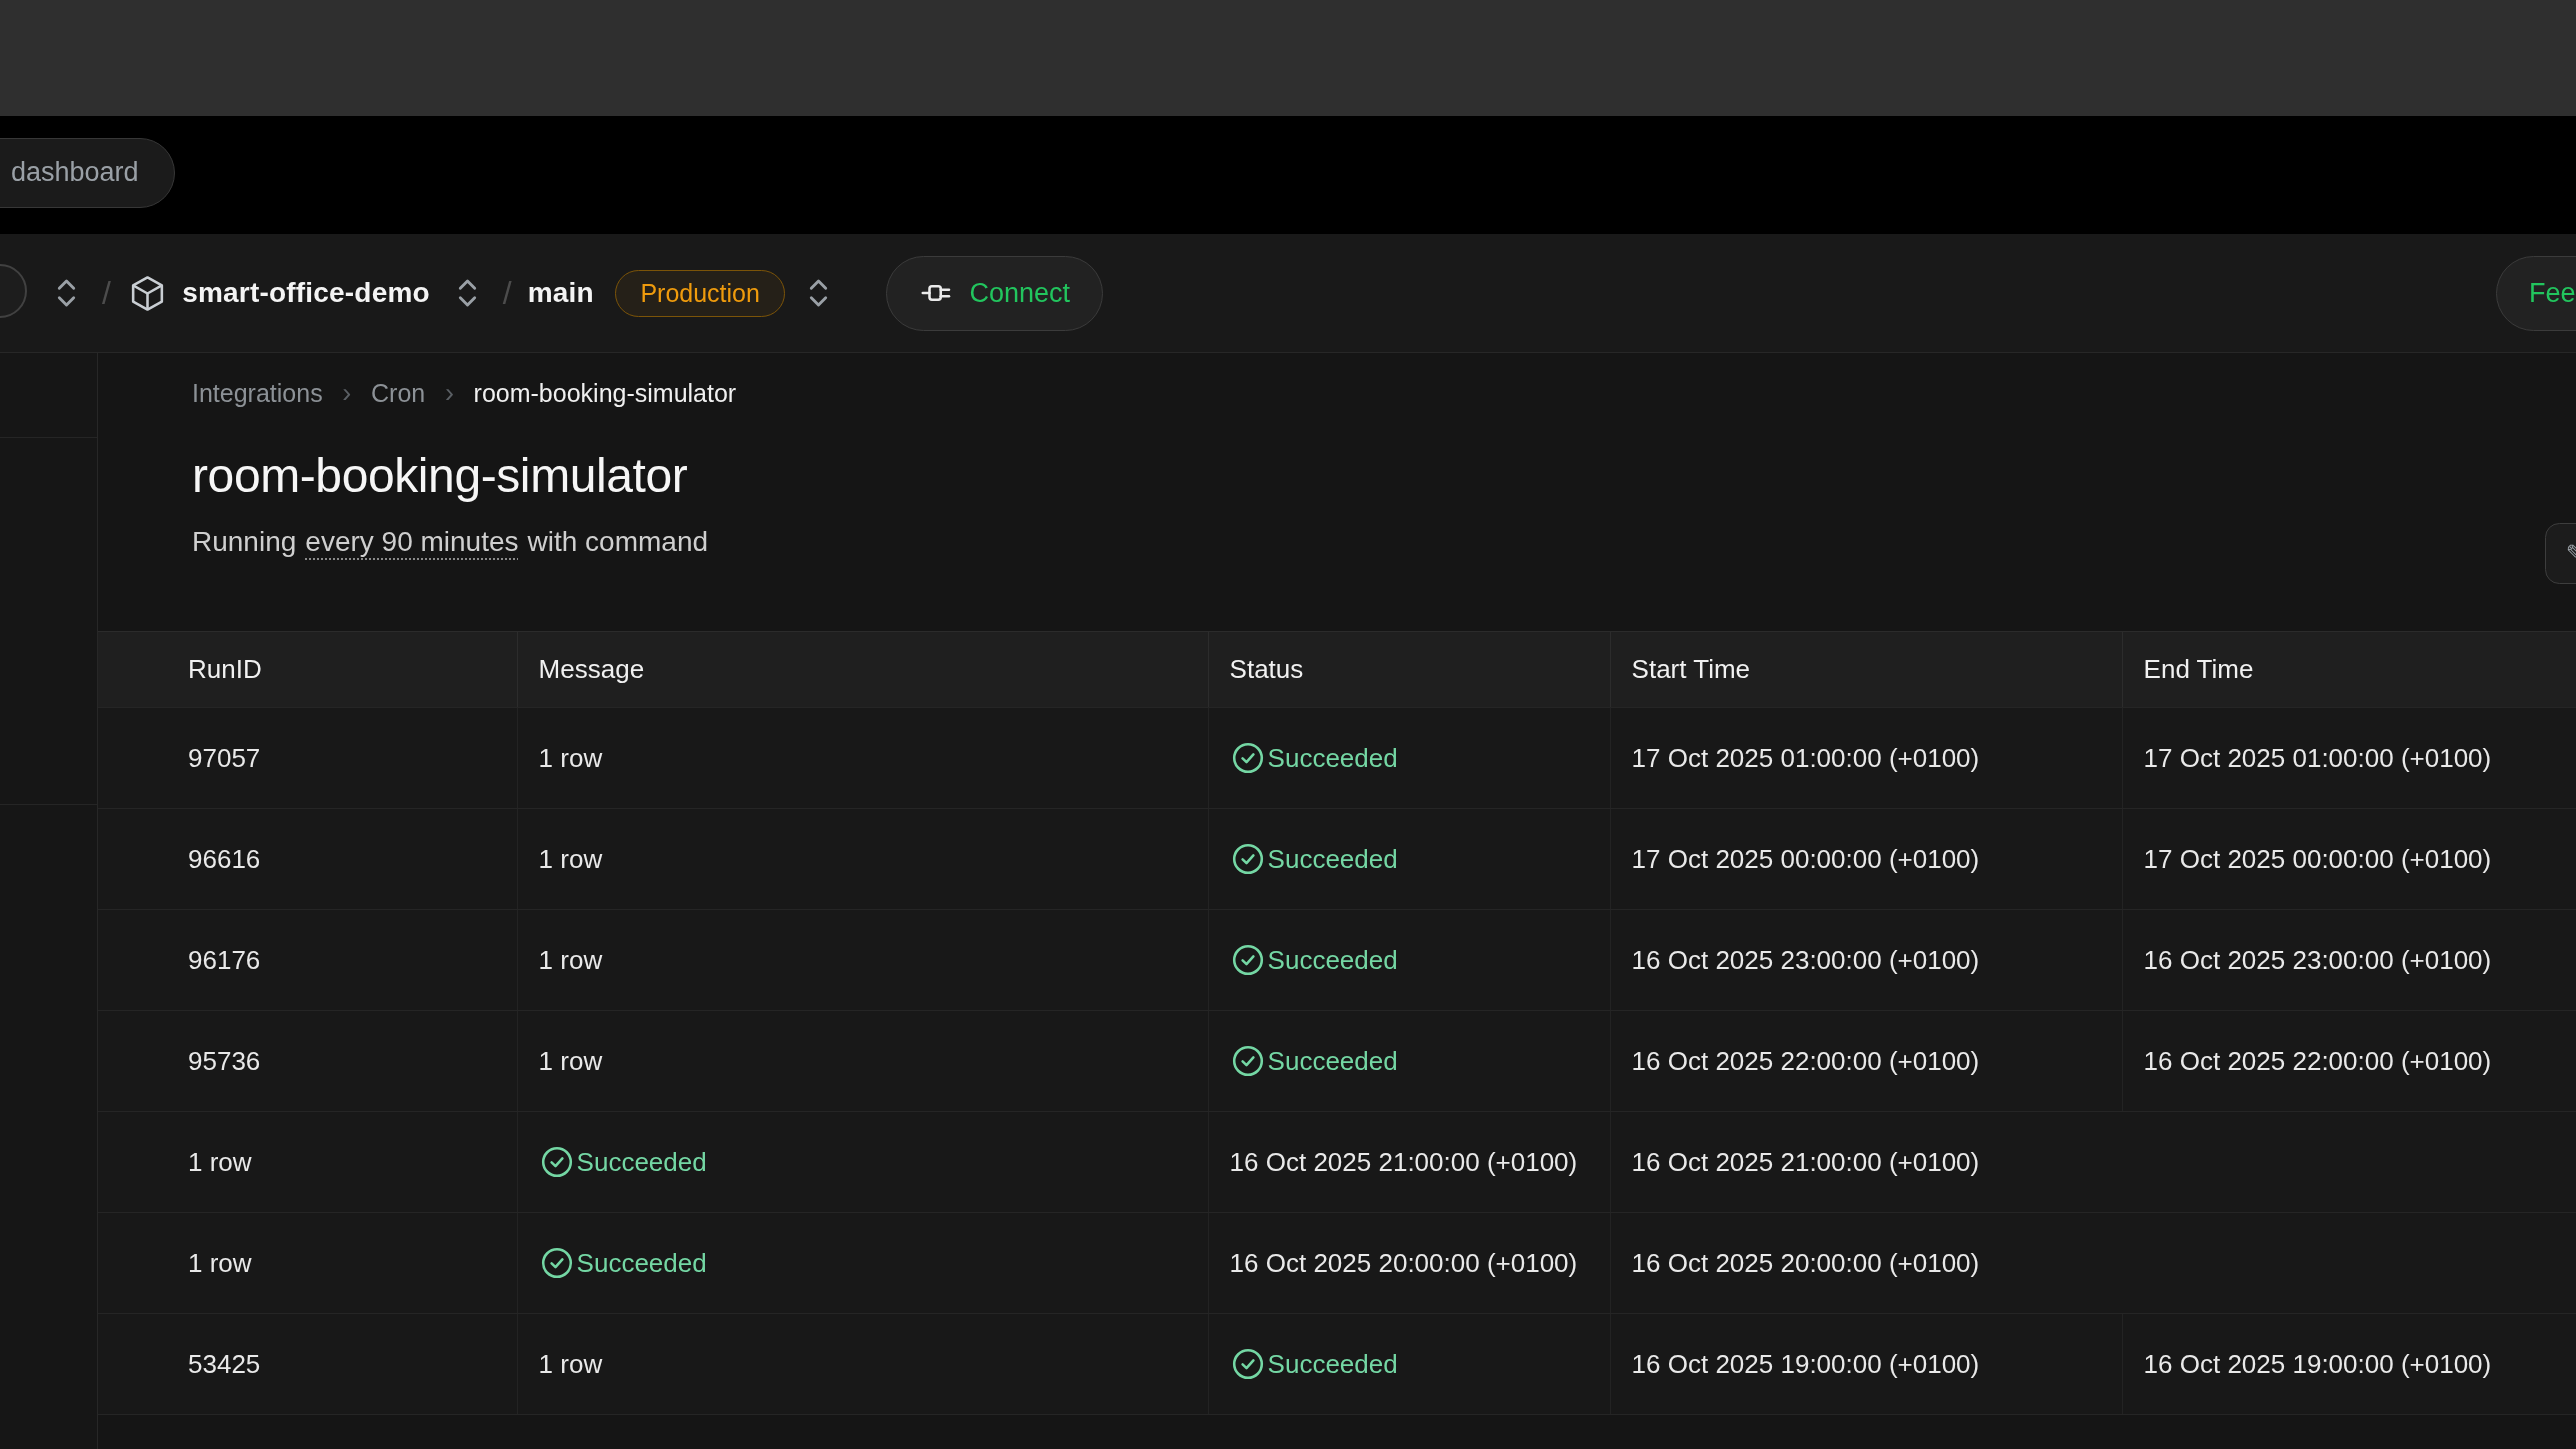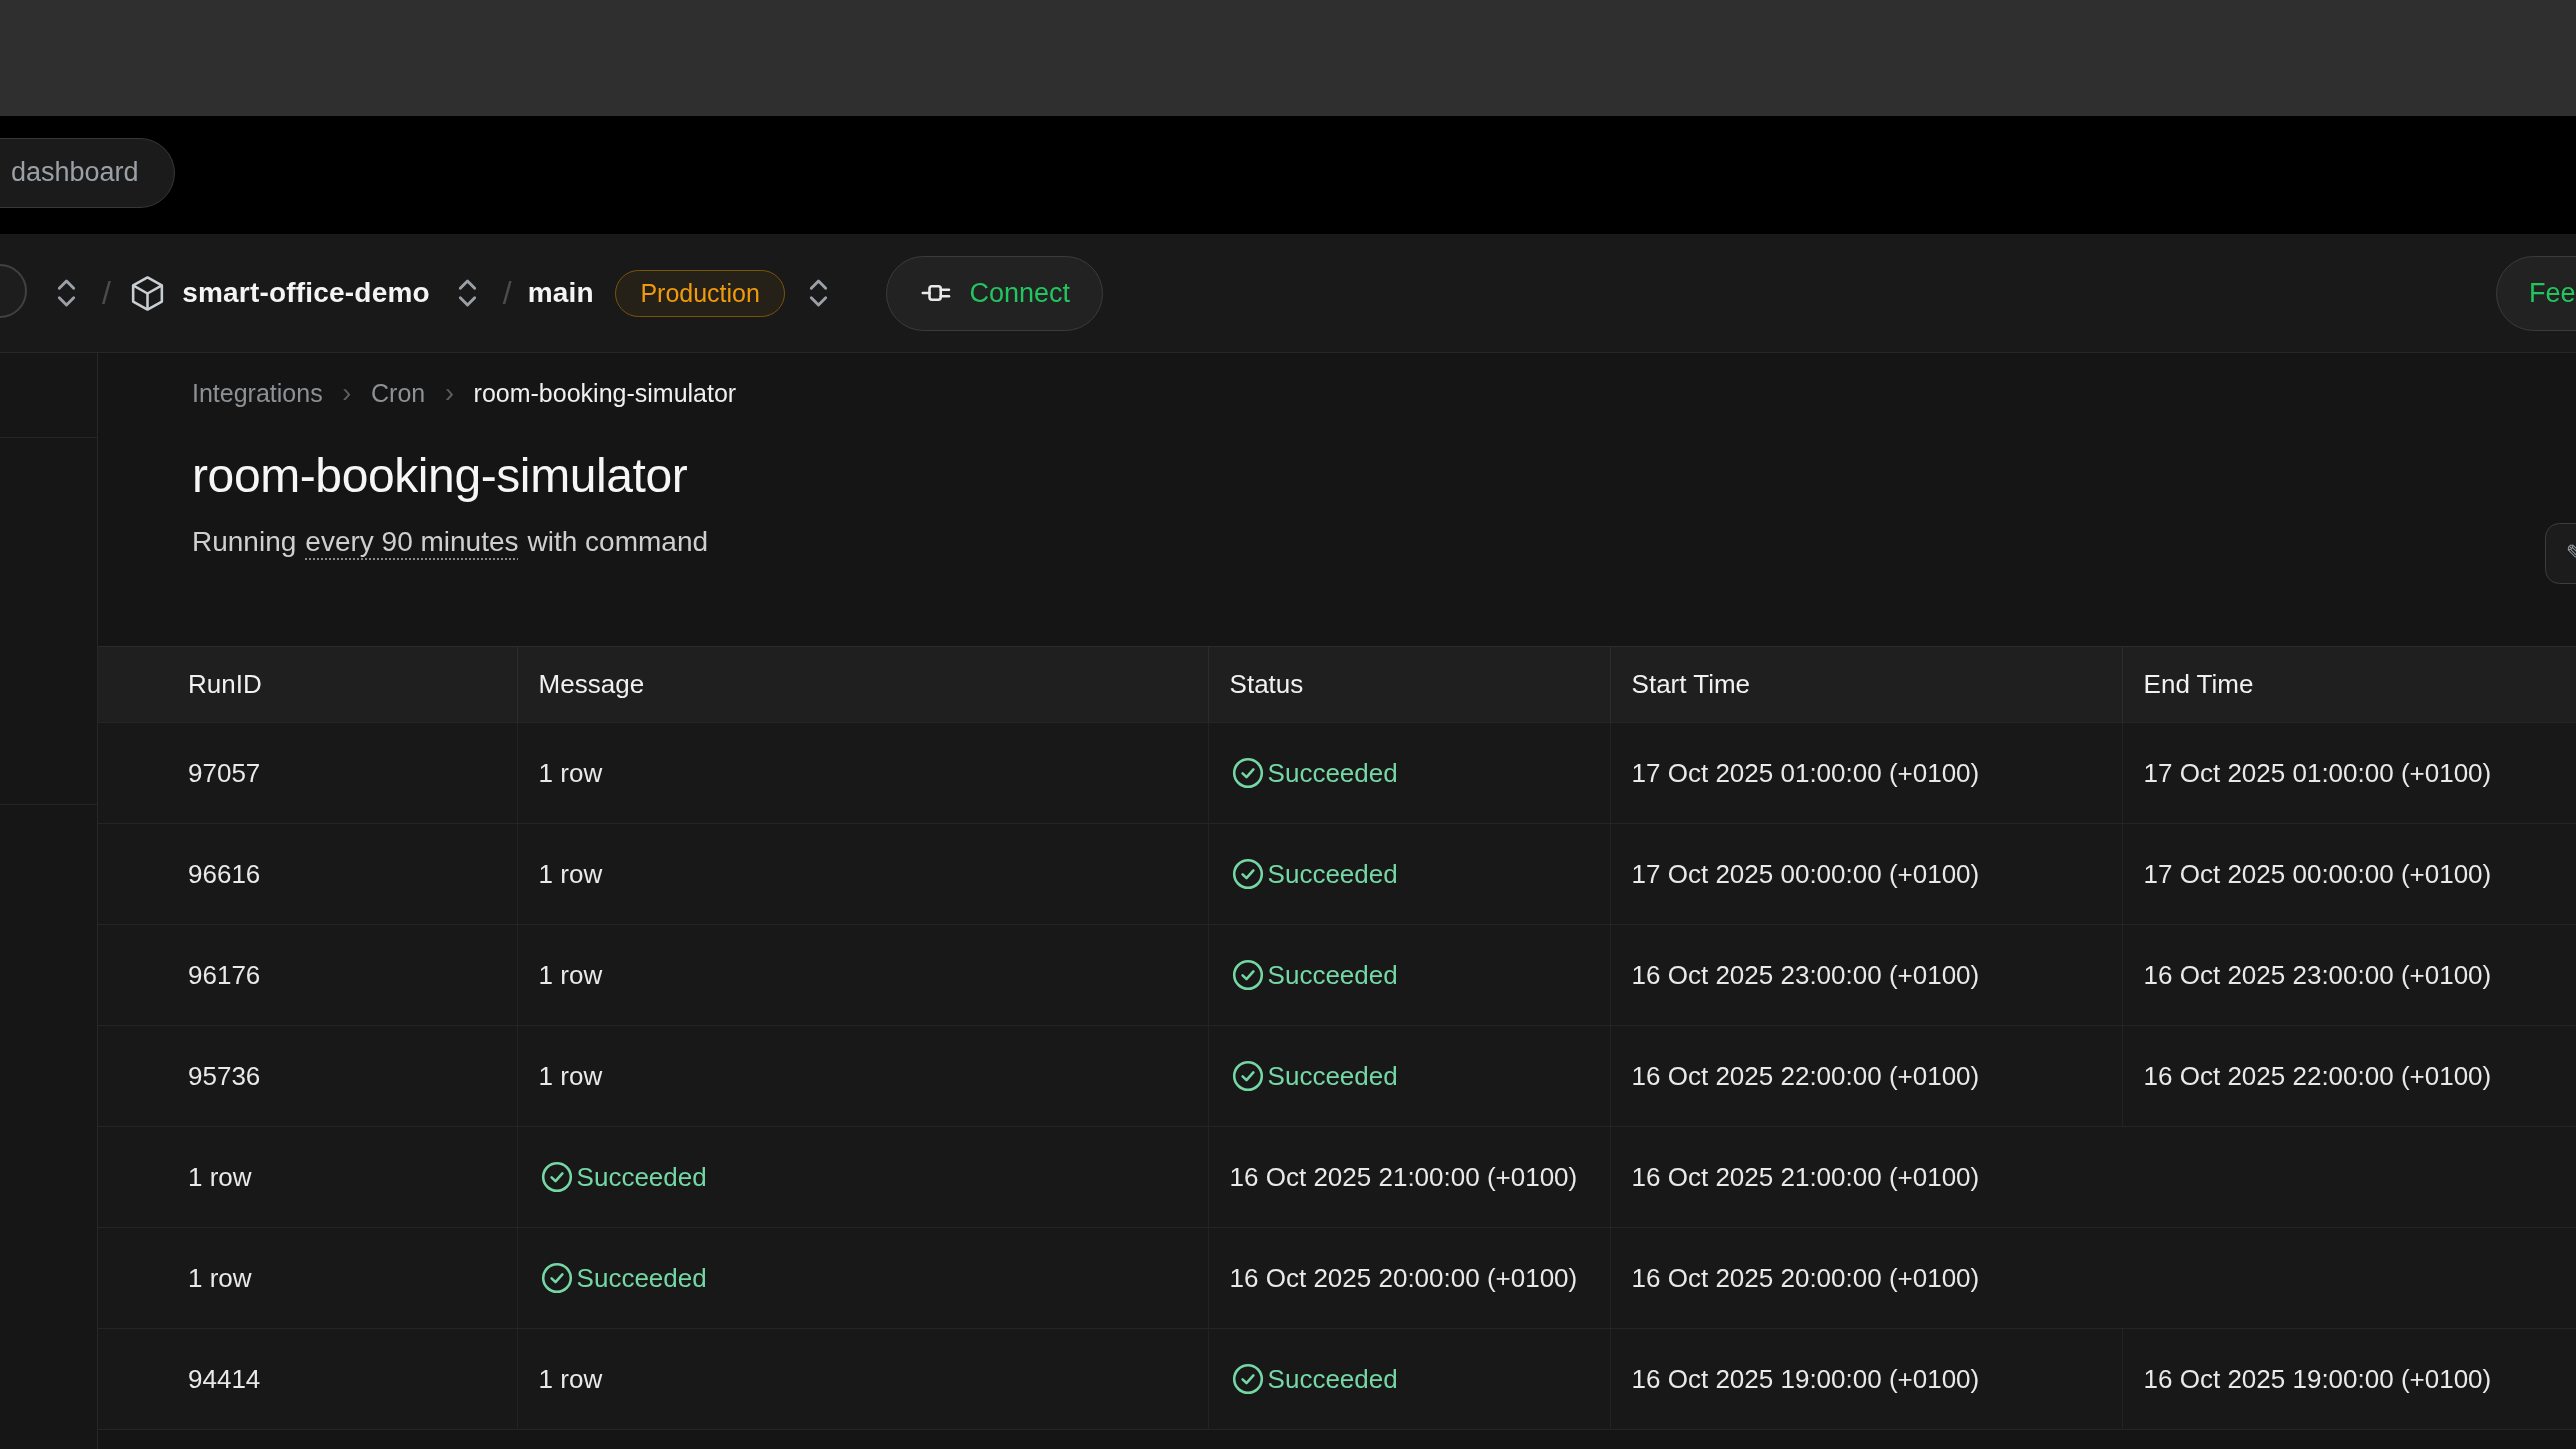--- a/index.html
+++ b/index.html
@@ -43,21 +43,21 @@
   .main { position:relative; flex:1; background:#151515; }
 
   .crumbs { display:flex; align-items:center; gap:19.7px; margin:25px 0 0 94px;
             font-size:25px; color:#8c9196; }
   .crumbs .sep { color:#5a5f64; font-size:27px; }
   .crumbs .link { cursor:pointer; }
   .crumbs .current { color:#f0f0f0; }
 
   .page-title { margin:39px 0 0 94px; color:#f6f6f6; font-size:48px; font-weight:500;
                 letter-spacing:-0.4px; }
-  .subtitle { display:inline-flex; align-items:center; gap:9px; margin:23px 0 16px 94px;
+  .subtitle { display:inline-flex; align-items:center; gap:9px; margin:23px 0 1px 94px;
               font-size:28px; color:#cfcfcf; }
   .subtitle .sched { text-decoration:underline dotted #8a8a8a; text-underline-offset:7.2px;
                      text-decoration-thickness:1.8px; cursor:help; }
   .cmd-chip { margin-left:7.2px; font-family:"Liberation Mono", monospace; font-size:23px;
               color:#cfcfcf; background:#2b2b2b; border-radius:9px; padding:9px 18px;
               max-width:447px; white-space:nowrap; cursor:pointer; }
   .edge-action { position:absolute; right:-30px; top:170px; width:61px; height:61px;
                  border:1.8px solid #3d3d3d; border-radius:14.3px; background:#1c1c1c;
                  color:#9aa0a6; font-size:23px; display:flex; align-items:center;
                  justify-content:center; cursor:pointer; }
@@ -256,21 +256,21 @@
                 <svg width="36" height="36" viewBox="0 0 24 24" fill="none" stroke="currentColor" stroke-width="1.7" stroke-linecap="round" stroke-linejoin="round">
                   <circle cx="12" cy="12" r="9.2"></circle>
                   <path d="M8.4 12.3 L11 14.8 L15.6 9.6"></path>
                 </svg>
                 <span>Succeeded</span>
               </div>
               <div class="cell">16 Oct 2025 20:00:00 (+0100)</div>
               <div class="cell">16 Oct 2025 20:00:00 (+0100)</div>
             </div>
             <div class="trow tbody-row">
-              <div class="cell">94414</div>
+              <div class="cell">53425</div>
               <div class="cell">1 row</div>
               <div class="cell status-cell">
                 <svg width="36" height="36" viewBox="0 0 24 24" fill="none" stroke="currentColor" stroke-width="1.7" stroke-linecap="round" stroke-linejoin="round">
                   <circle cx="12" cy="12" r="9.2"></circle>
                   <path d="M8.4 12.3 L11 14.8 L15.6 9.6"></path>
                 </svg>
                 <span>Succeeded</span>
               </div>
               <div class="cell">16 Oct 2025 19:00:00 (+0100)</div>
               <div class="cell">16 Oct 2025 19:00:00 (+0100)</div>

